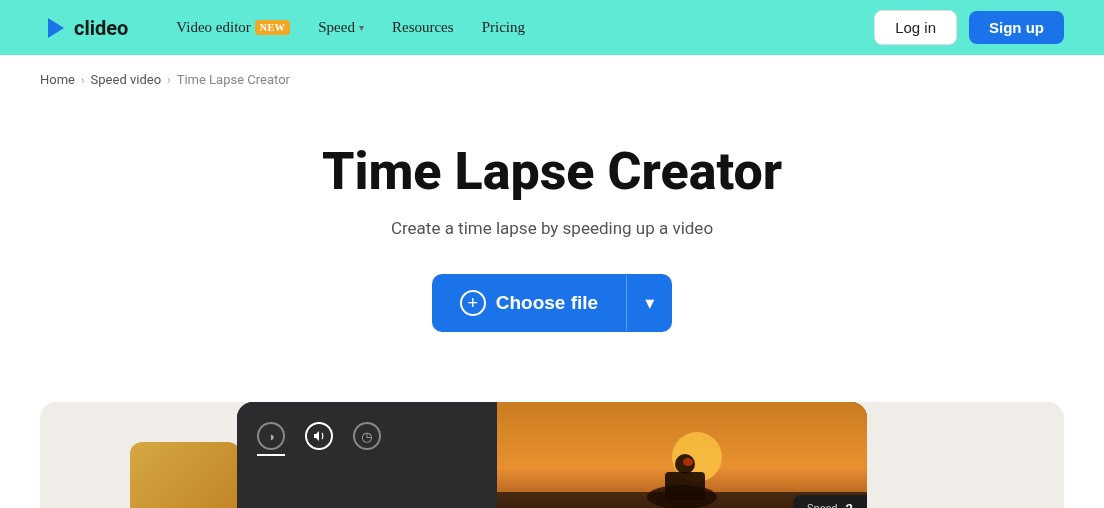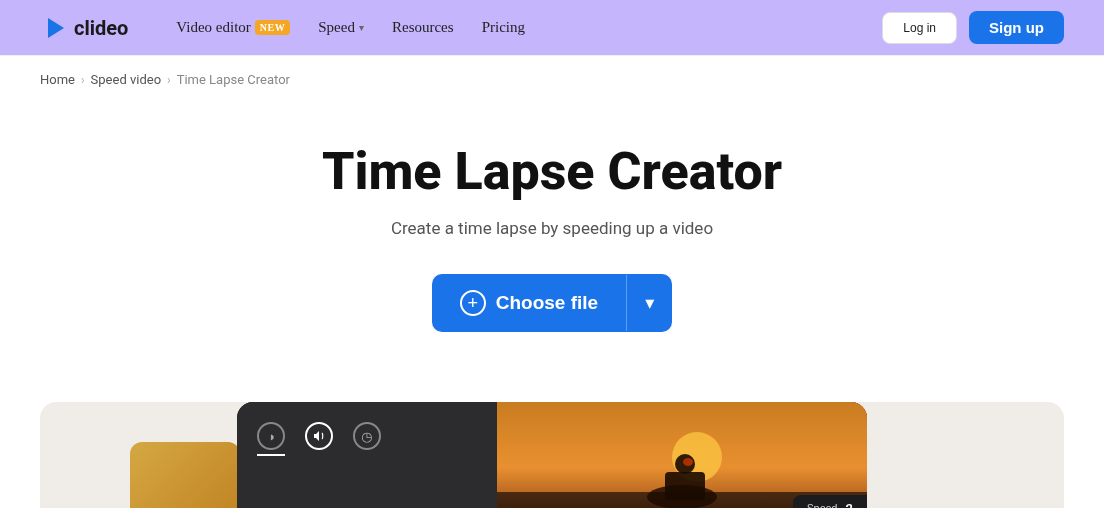--- a/index.html
+++ b/index.html
@@ -7,21 +7,21 @@
 
     
     .header {
       display: flex;
       align-items: center;
       padding: 0 40px;
       height: 56px;
       border-bottom: 1px solid #f0f0f0;
       position: sticky;
       top: 0;
-      background: #c4b5fd;
+      background: #5eead4;
       z-index: 100;
     }
     .logo-area {
       display: flex;
       align-items: center;
       gap: 6px;
       margin-right: 36px;
       text-decoration: none;
     }
     .logo-icon {
@@ -67,21 +67,21 @@
     .header-actions {
       display: flex;
       align-items: center;
       gap: 12px;
     }
     .btn-login {
       padding: 8px 20px;
       border: 1px solid #ddd;
       border-radius: 8px;
       background: #fff;
-      font-size: 12px;
+      font-size: 15px;
       color: #222;
       cursor: pointer;
       font-weight: 500;
     }
     .btn-signup {
       padding: 8px 20px;
       border: none;
       border-radius: 8px;
       background: #1a73e8;
       font-size: 15px;

